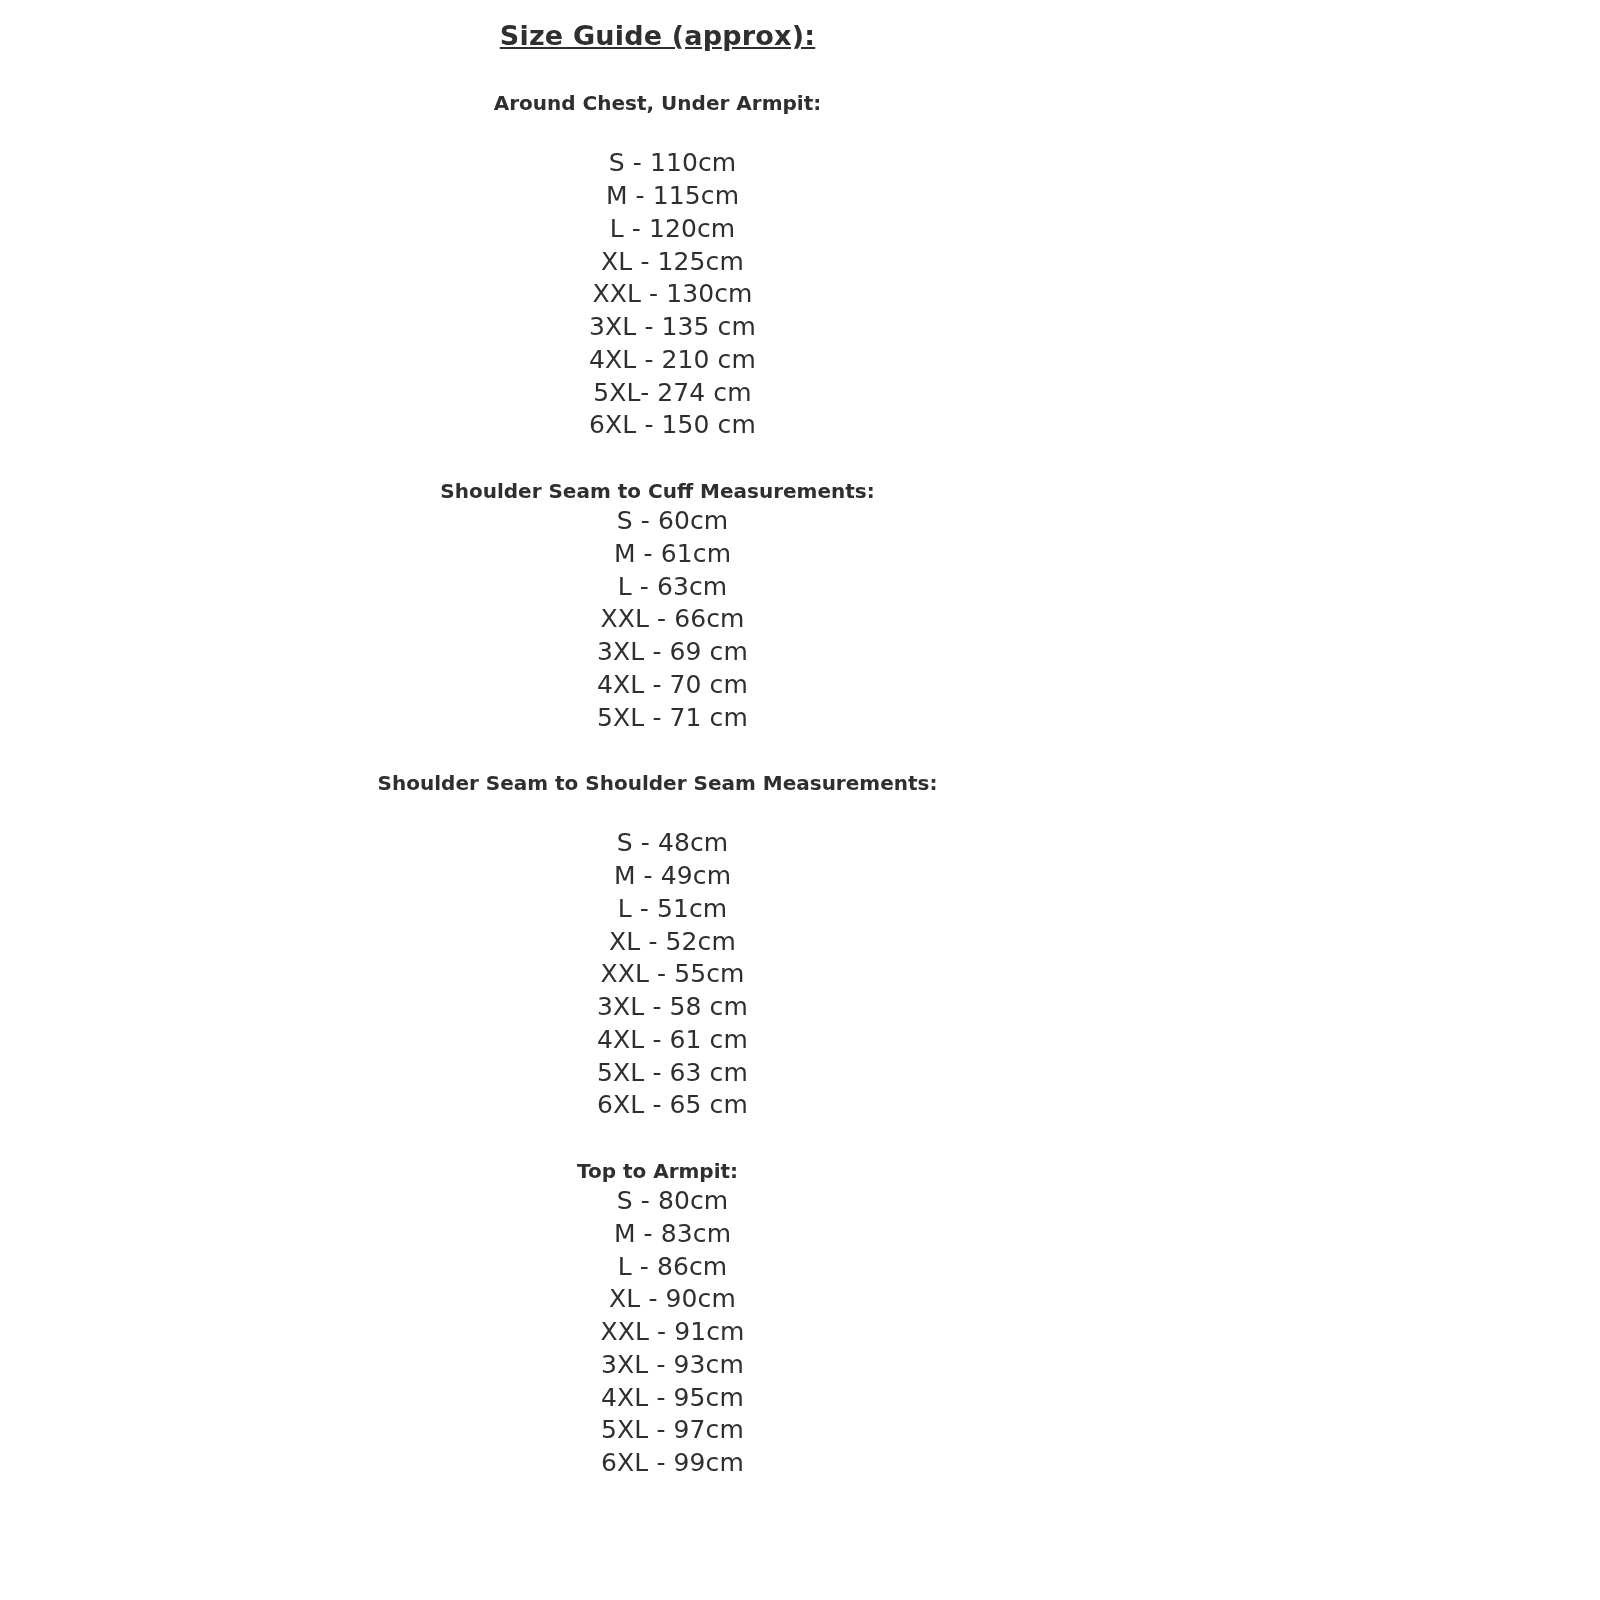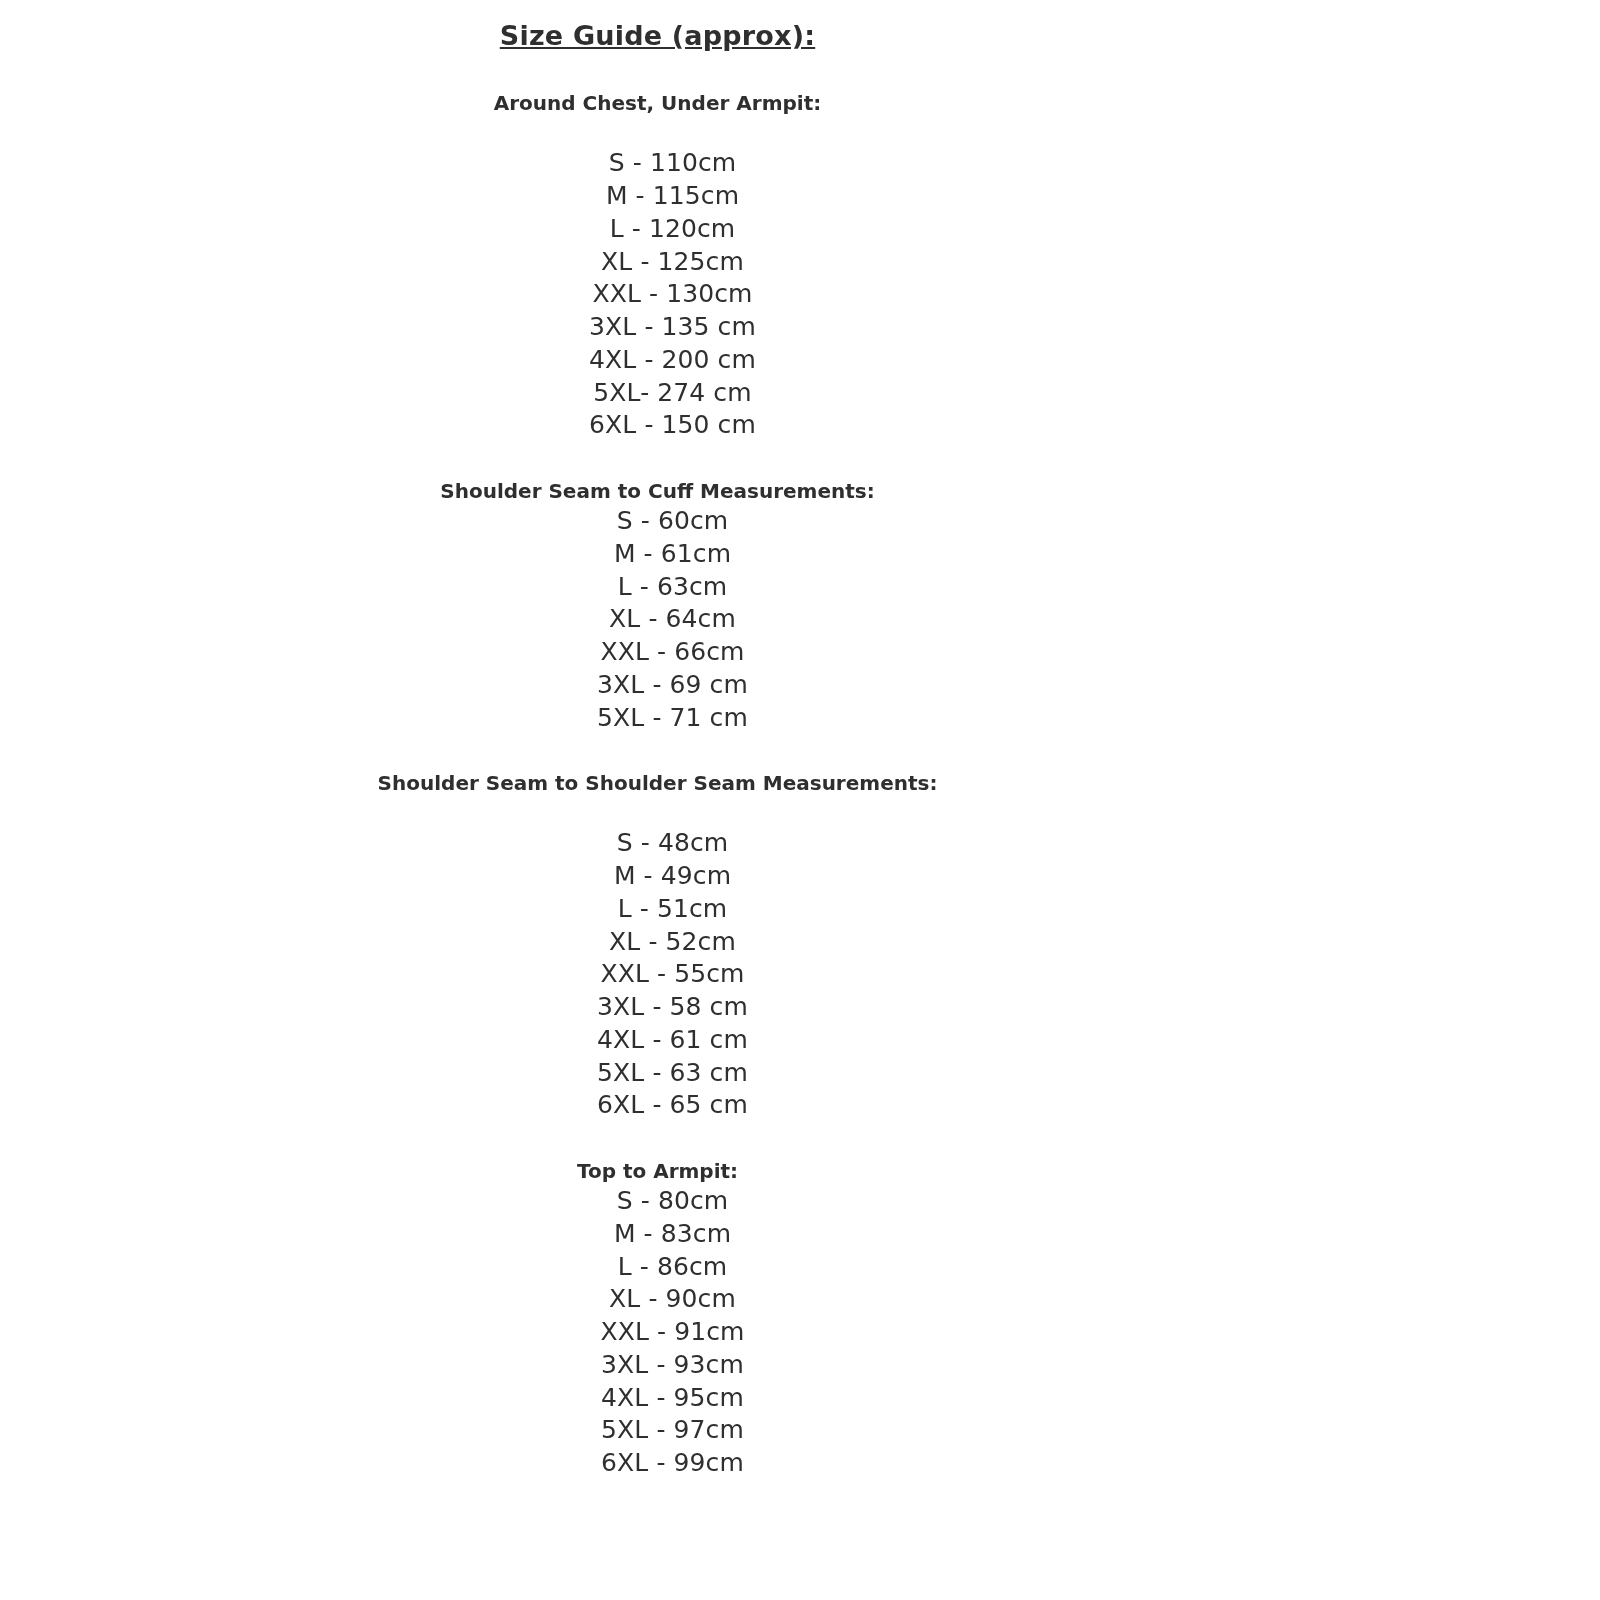--- a/index.html
+++ b/index.html
@@ -63,37 +63,37 @@
   <div class="section">
     <div class="section-heading">Around Chest, Under Armpit:</div>
     <div class="spacer-md"></div>
     <div class="rows">
       <div class="row-line">S - 110cm</div>
       <div class="row-line">M - 115cm</div>
       <div class="row-line">L - 120cm</div>
       <div class="row-line">XL - 125cm</div>
       <div class="row-line">XXL - 130cm</div>
       <div class="row-line">3XL - 135 cm</div>
-      <div class="row-line">4XL - 200 cm</div>
+      <div class="row-line">4XL - 210 cm</div>
       <div class="row-line">5XL- 274 cm</div>
       <div class="row-line">6XL - 150 cm</div>
     </div>
   </div>
 
   <div class="spacer-lg"></div>
 
   <div class="section">
     <div class="section-heading">Shoulder Seam to Cuff Measurements:</div>
     <div class="rows">
       <div class="row-line">S - 60cm</div>
       <div class="row-line">M - 61cm</div>
       <div class="row-line">L - 63cm</div>
-      <div class="row-line">XL - 64cm</div>
       <div class="row-line">XXL - 66cm</div>
       <div class="row-line">3XL - 69 cm</div>
+      <div class="row-line">4XL - 70 cm</div>
       <div class="row-line">5XL - 71 cm</div>
     </div>
   </div>
 
   <div class="spacer-lg"></div>
 
   <div class="section">
     <div class="section-heading">Shoulder Seam to Shoulder Seam Measurements:</div>
     <div class="spacer-md"></div>
     <div class="rows">

